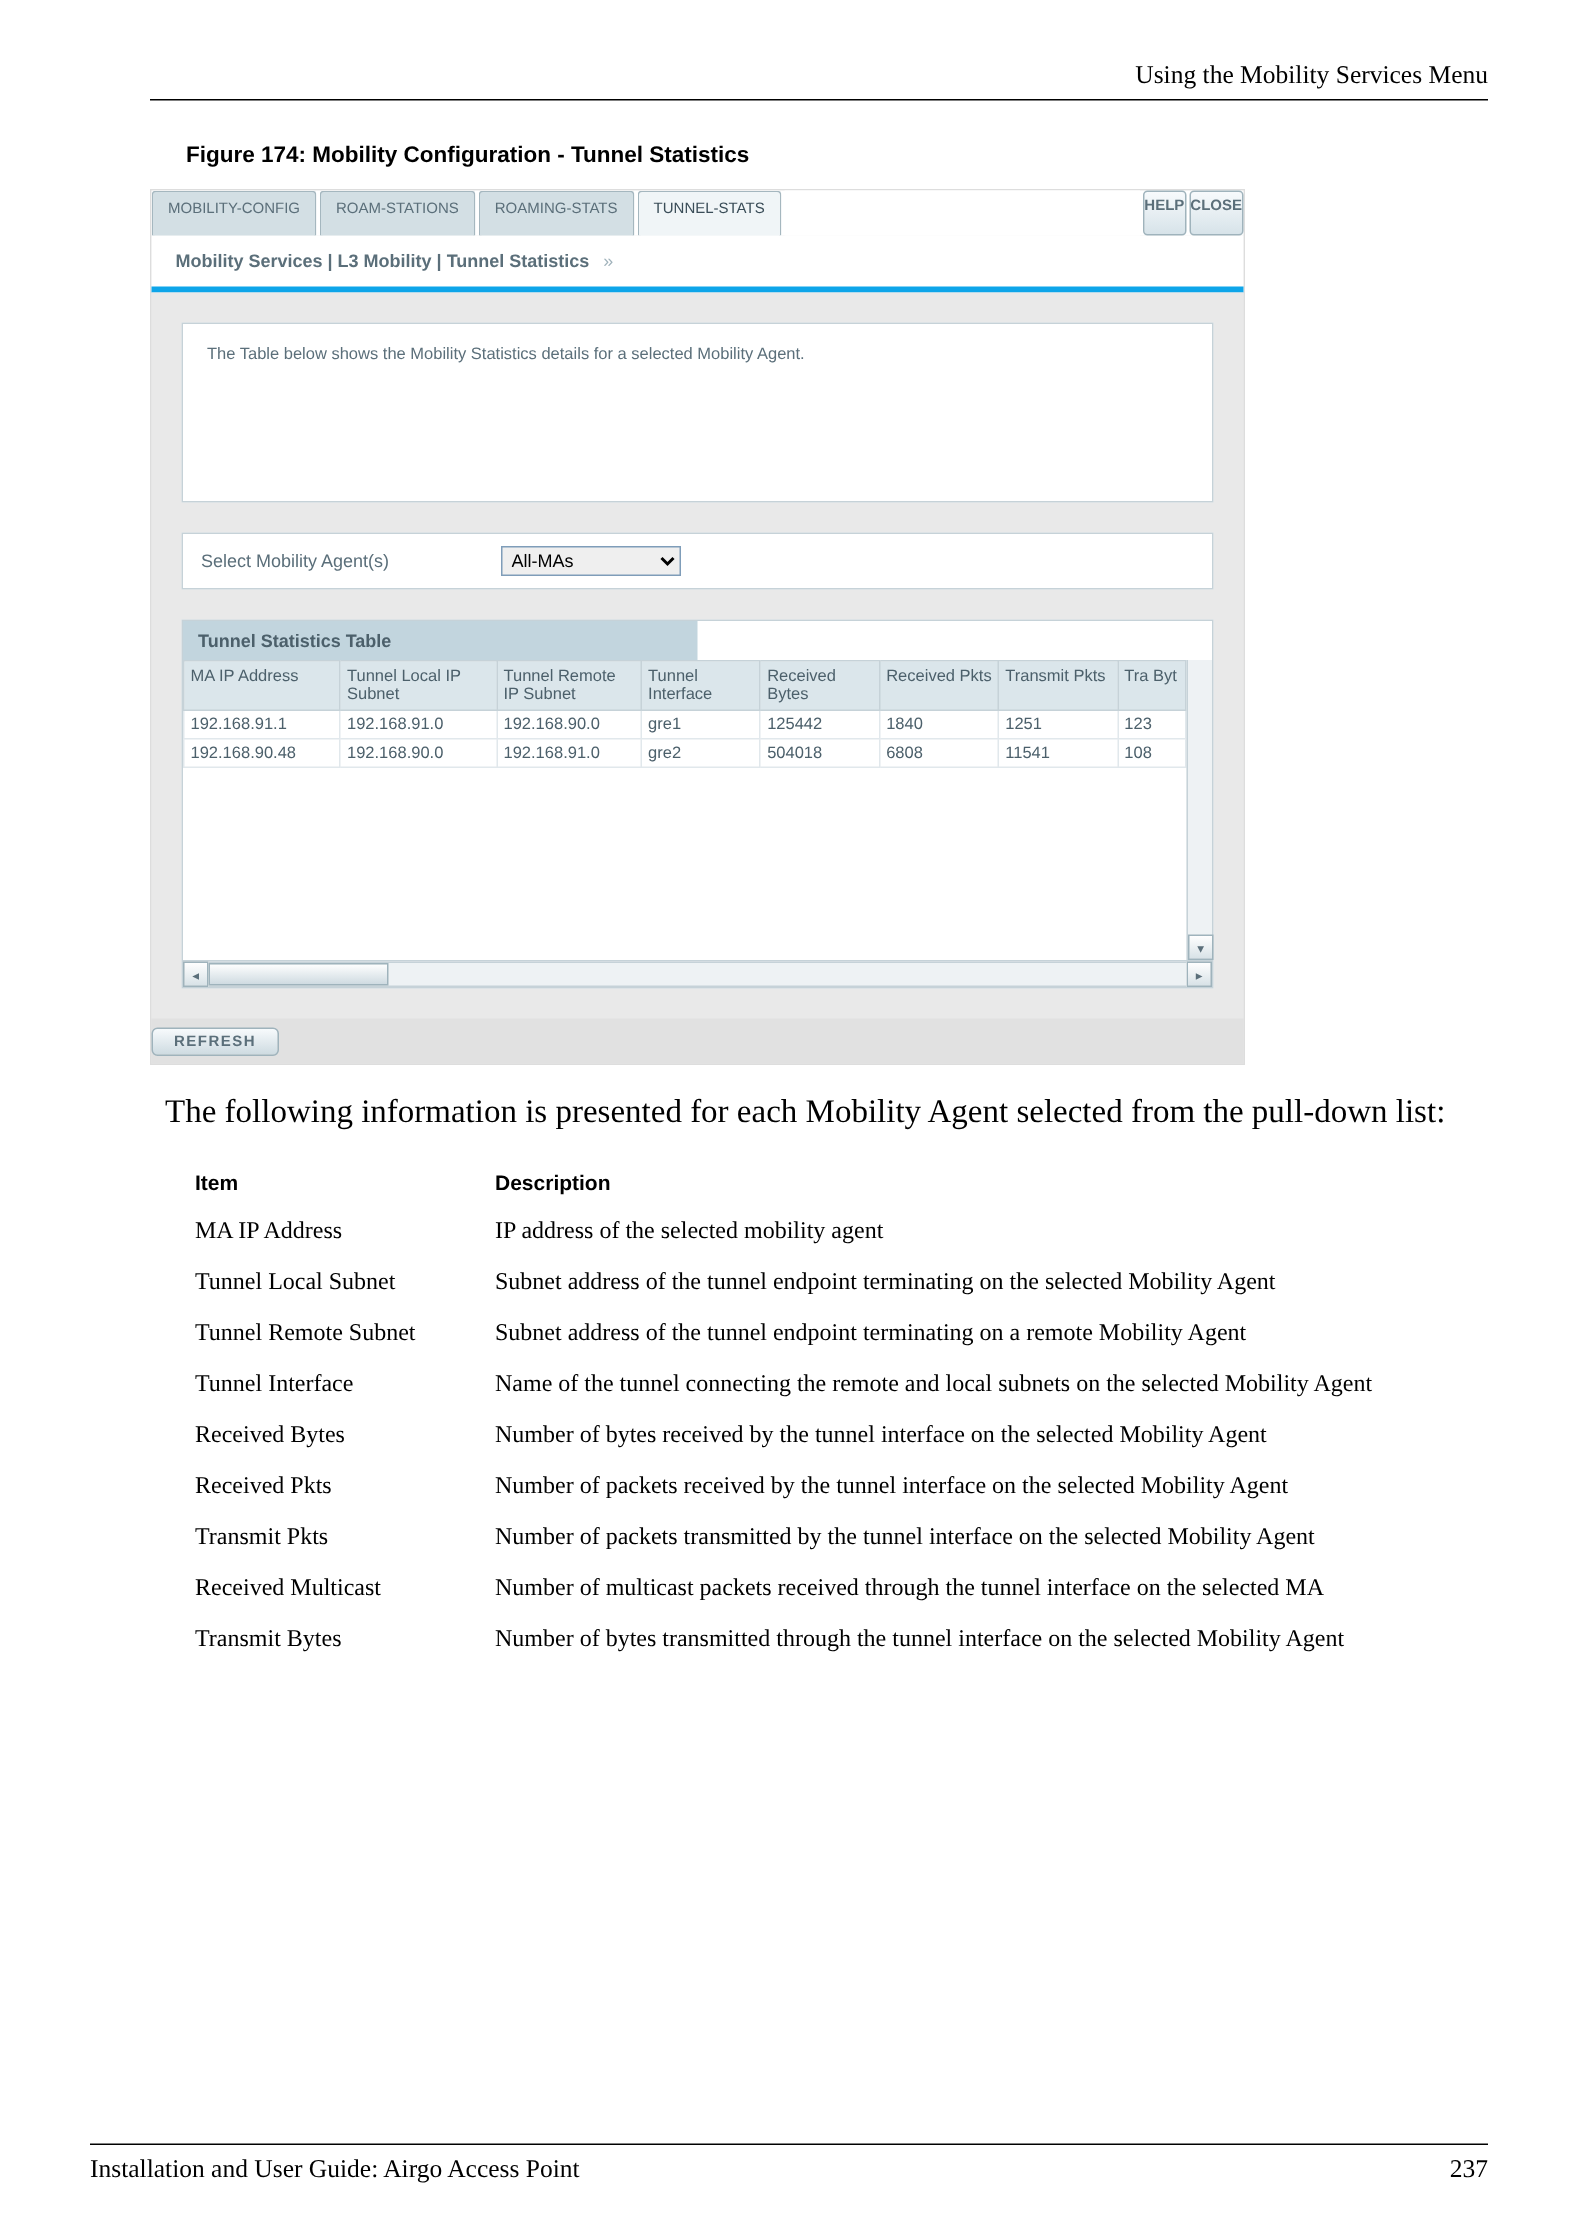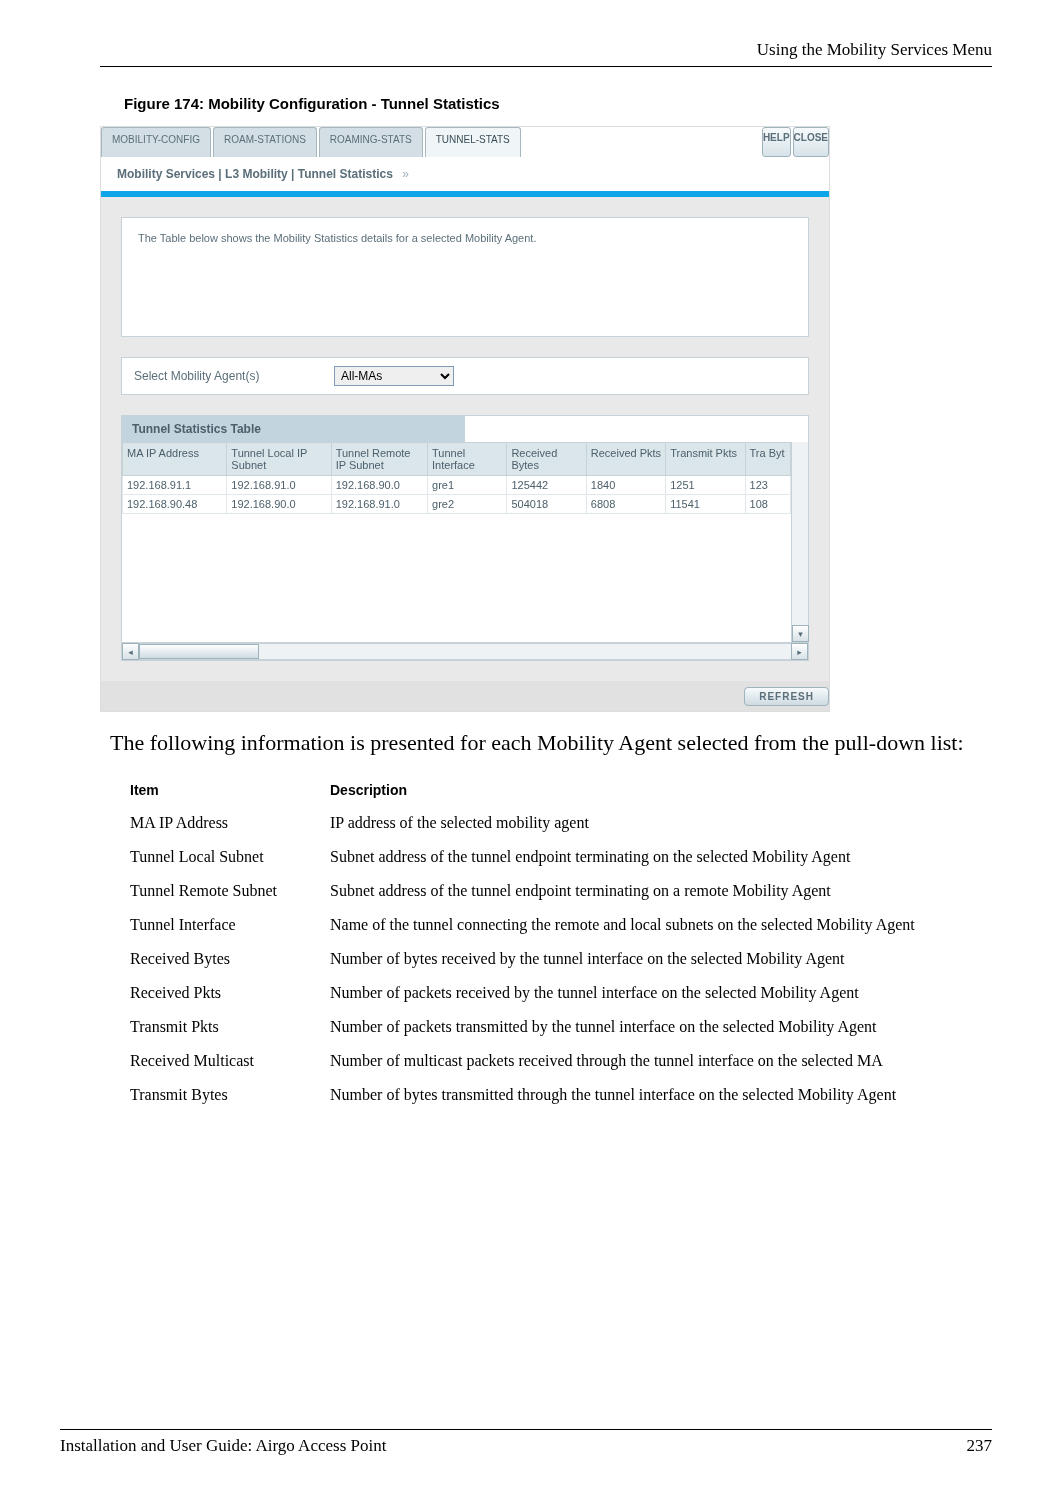--- a/index.html
+++ b/index.html
@@ -61,21 +61,21 @@
     color: #5b6f7a;
     background: linear-gradient(#f7fafc,#d7e3e9);
     border: 1px solid #9fb3bc;
     padding: 4px 0;
     margin-left: 2px;
     border-radius: 3px;
     cursor: pointer;
   }
   .panel-top {
     background: #fff;
-    border-bottom: 6px solid #0ea5e9;
+    border-bottom: 4px solid #0ea5e9;
     padding: 10px 16px;
     font-family: Verdana, Arial, sans-serif;
     font-size: 12px;
     font-weight: bold;
     color: #5b6f7a;
   }
   .panel-top .arr { color:#a0b2bb; font-weight:normal; margin-left:6px;}
   .inner-body {
     padding: 20px;
     background: #e9e9e9;
@@ -156,21 +156,21 @@
   .sb-v {
     position:absolute; right:0; top:0; bottom:18px; width:17px;
     background:#eef2f4; border-left:1px solid #c6d2d8;
     display:flex; flex-direction:column;
   }
   .sb-v .sb-arrow{height:17px;}
   .sb-v .sb-vspace{flex:1;}
   .tbl-outer{position:relative;}
   .tbl-inner{margin-right:17px; min-height:200px; background:#fff;}
   .refresh-row{
-    background:#e1e1e1;height:30px;display:flex;align-items:center;justify-content:flex-end;
+    background:#e1e1e1;height:30px;display:flex;align-items:center;justify-content:flex-start;
   }
   .refresh-btn{
     font-family: Verdana, Arial, sans-serif;
     font-size:10px;font-weight:bold;color:#5b6f7a;
     background:linear-gradient(#f7fafc,#cedbe1);
     border:1px solid #9fb3bc;border-radius:4px;
     padding:3px 14px;cursor:pointer;letter-spacing:1px;
   }
   .after-text{
     font-size:22px;

